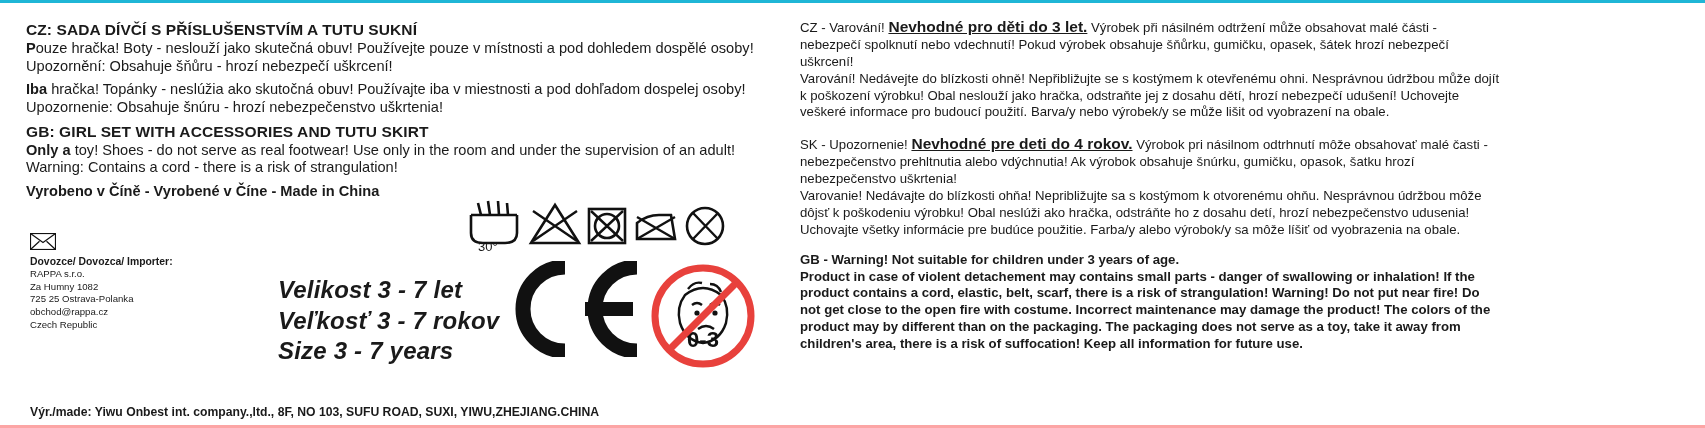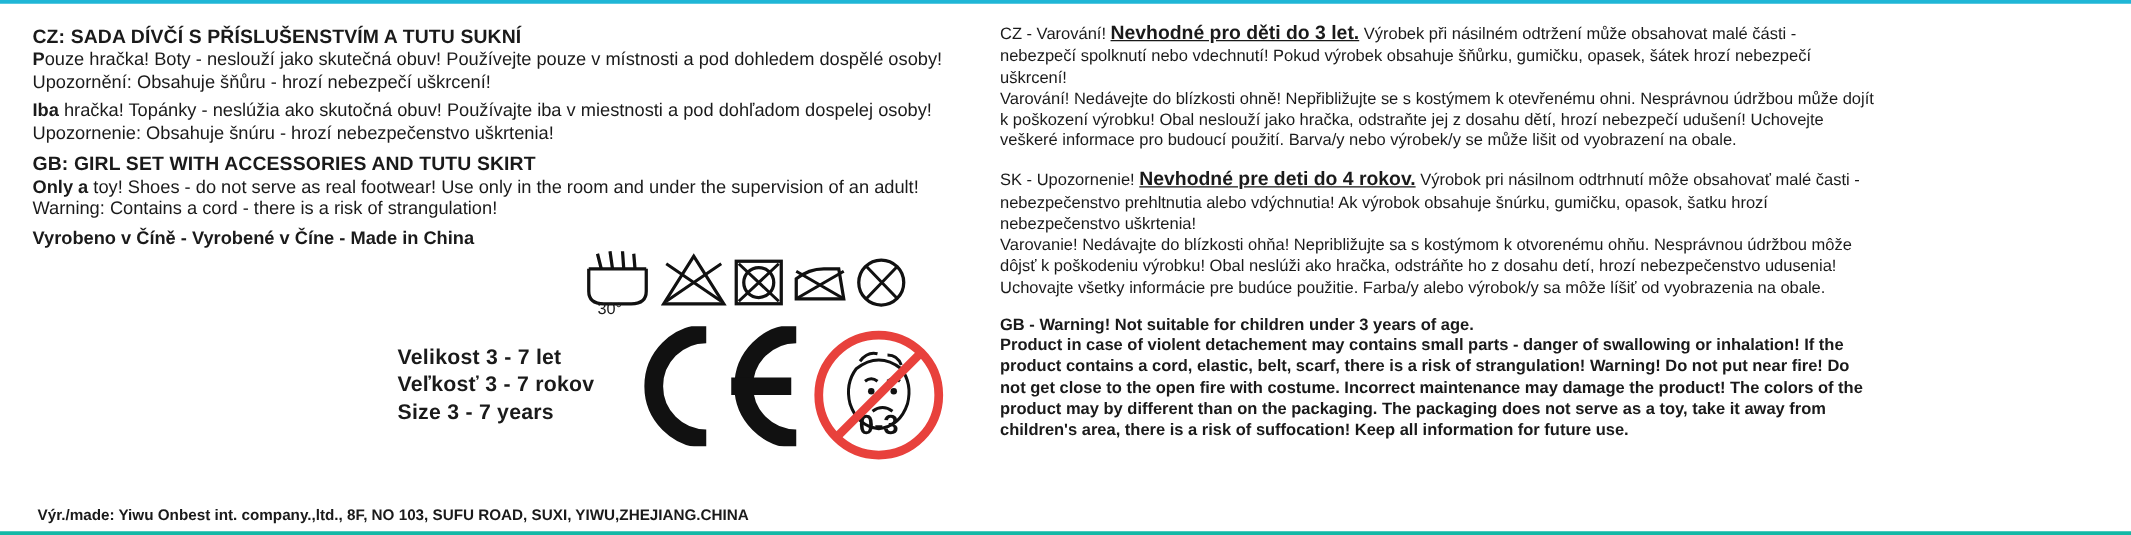--- a/index.html
+++ b/index.html
@@ -14,21 +14,21 @@
     color: #1a1a1a;
     overflow: hidden;
     position: relative;
   }
   .page {
     position: relative;
     width: 1705px;
     height: 428px;
     box-sizing: border-box;
     border-top: 3px solid #1fb6d6;
-    border-bottom: 3px solid #14b8a6;
+    border-bottom: 3px solid #fca5a5;
     background: #fff;
   }
   .left-col {
     position: absolute;
     left: 26px;
     top: 18px;
     width: 760px;
   }
   .right-col {
     position: absolute;
@@ -79,25 +79,25 @@
   .importer-line {
     font-size: 9.6px;
     line-height: 1.32;
   }
 
   
   .sizes {
     position: absolute;
     left: 278px;
     top: 272px;
-    font-weight: bold;
-    font-size: 17px;
+    font-style: italic;
+    font-weight: bold;
+    font-size: 24px;
     line-height: 1.28;
     letter-spacing: .2px;
-    margin-left: 40px;
   }
 
   
   .ce {
     position: absolute;
     left: 505px;
     top: 258px;
     width: 150px;
     height: 96px;
   }
@@ -155,20 +155,35 @@
     <div class="lang-body"><b>P</b><span>ouze hračka! Boty - neslouží jako skutečná obuv! Používejte pouze v místnosti a pod dohledem dospělé osoby! Upozornění: Obsahuje šňůru - hrozí nebezpečí uškrcení!</span></div>
 
     <div class="lang-body"><b>Iba</b><span> hračka! Topánky - neslúžia ako skutočná obuv! Používajte iba v miestnosti a pod dohľadom dospelej osoby! Upozornenie: Obsahuje šnúru - hrozí nebezpečenstvo uškrtenia!</span></div>
 
     <div class="lang-head">GB: GIRL SET WITH ACCESSORIES AND TUTU SKIRT</div>
     <div class="lang-body"><b>Only a</b><span> toy! Shoes - do not serve as real footwear! Use only in the room and under the supervision of an adult! Warning: Contains a cord - there is a risk of strangulation!</span></div>
 
     <div class="made-in">Vyrobeno v Číně - Vyrobené v Číne - Made in China</div>
   </div>
 
+  <div class="importer">
+    <div class="env-icon">
+      <svg width="26" height="17" viewBox="0 0 26 17">
+        <rect x="0.5" y="0.5" width="25" height="16" fill="#fff" stroke="#111" stroke-width="1.2"></rect>
+        <path d="M0.5 0.5 L13 9.5 L25.5 0.5" fill="none" stroke="#111" stroke-width="1.2"></path>
+        <path d="M0.5 16.5 L9.5 8.2 M25.5 16.5 L16.5 8.2" fill="none" stroke="#111" stroke-width="1.2"></path>
+      </svg>
+    </div>
+    <div class="importer-head">Dovozce/ Dovozca/ Importer:</div>
+    <div class="importer-line">RAPPA s.r.o.</div>
+    <div class="importer-line">Za Humny 1082</div>
+    <div class="importer-line">725 25 Ostrava-Polanka</div>
+    <div class="importer-line">obchod@rappa.cz</div>
+    <div class="importer-line">Czech Republic</div>
+  </div>
 
   <div class="care">
     <svg width="290" height="56" viewBox="0 0 290 56">
       <g fill="none" stroke="#111" stroke-width="2.6">
 
         <g>
           <path d="M6 16 L6 34 Q6 44 18 44 L40 44 Q52 44 52 34 L52 16"></path>
           <path d="M6 16 L52 16"></path>
           <path d="M16 16 L13 4 M25 16 L23 2 M34 16 L33 2 M43 16 L42 4"></path>
         </g>

